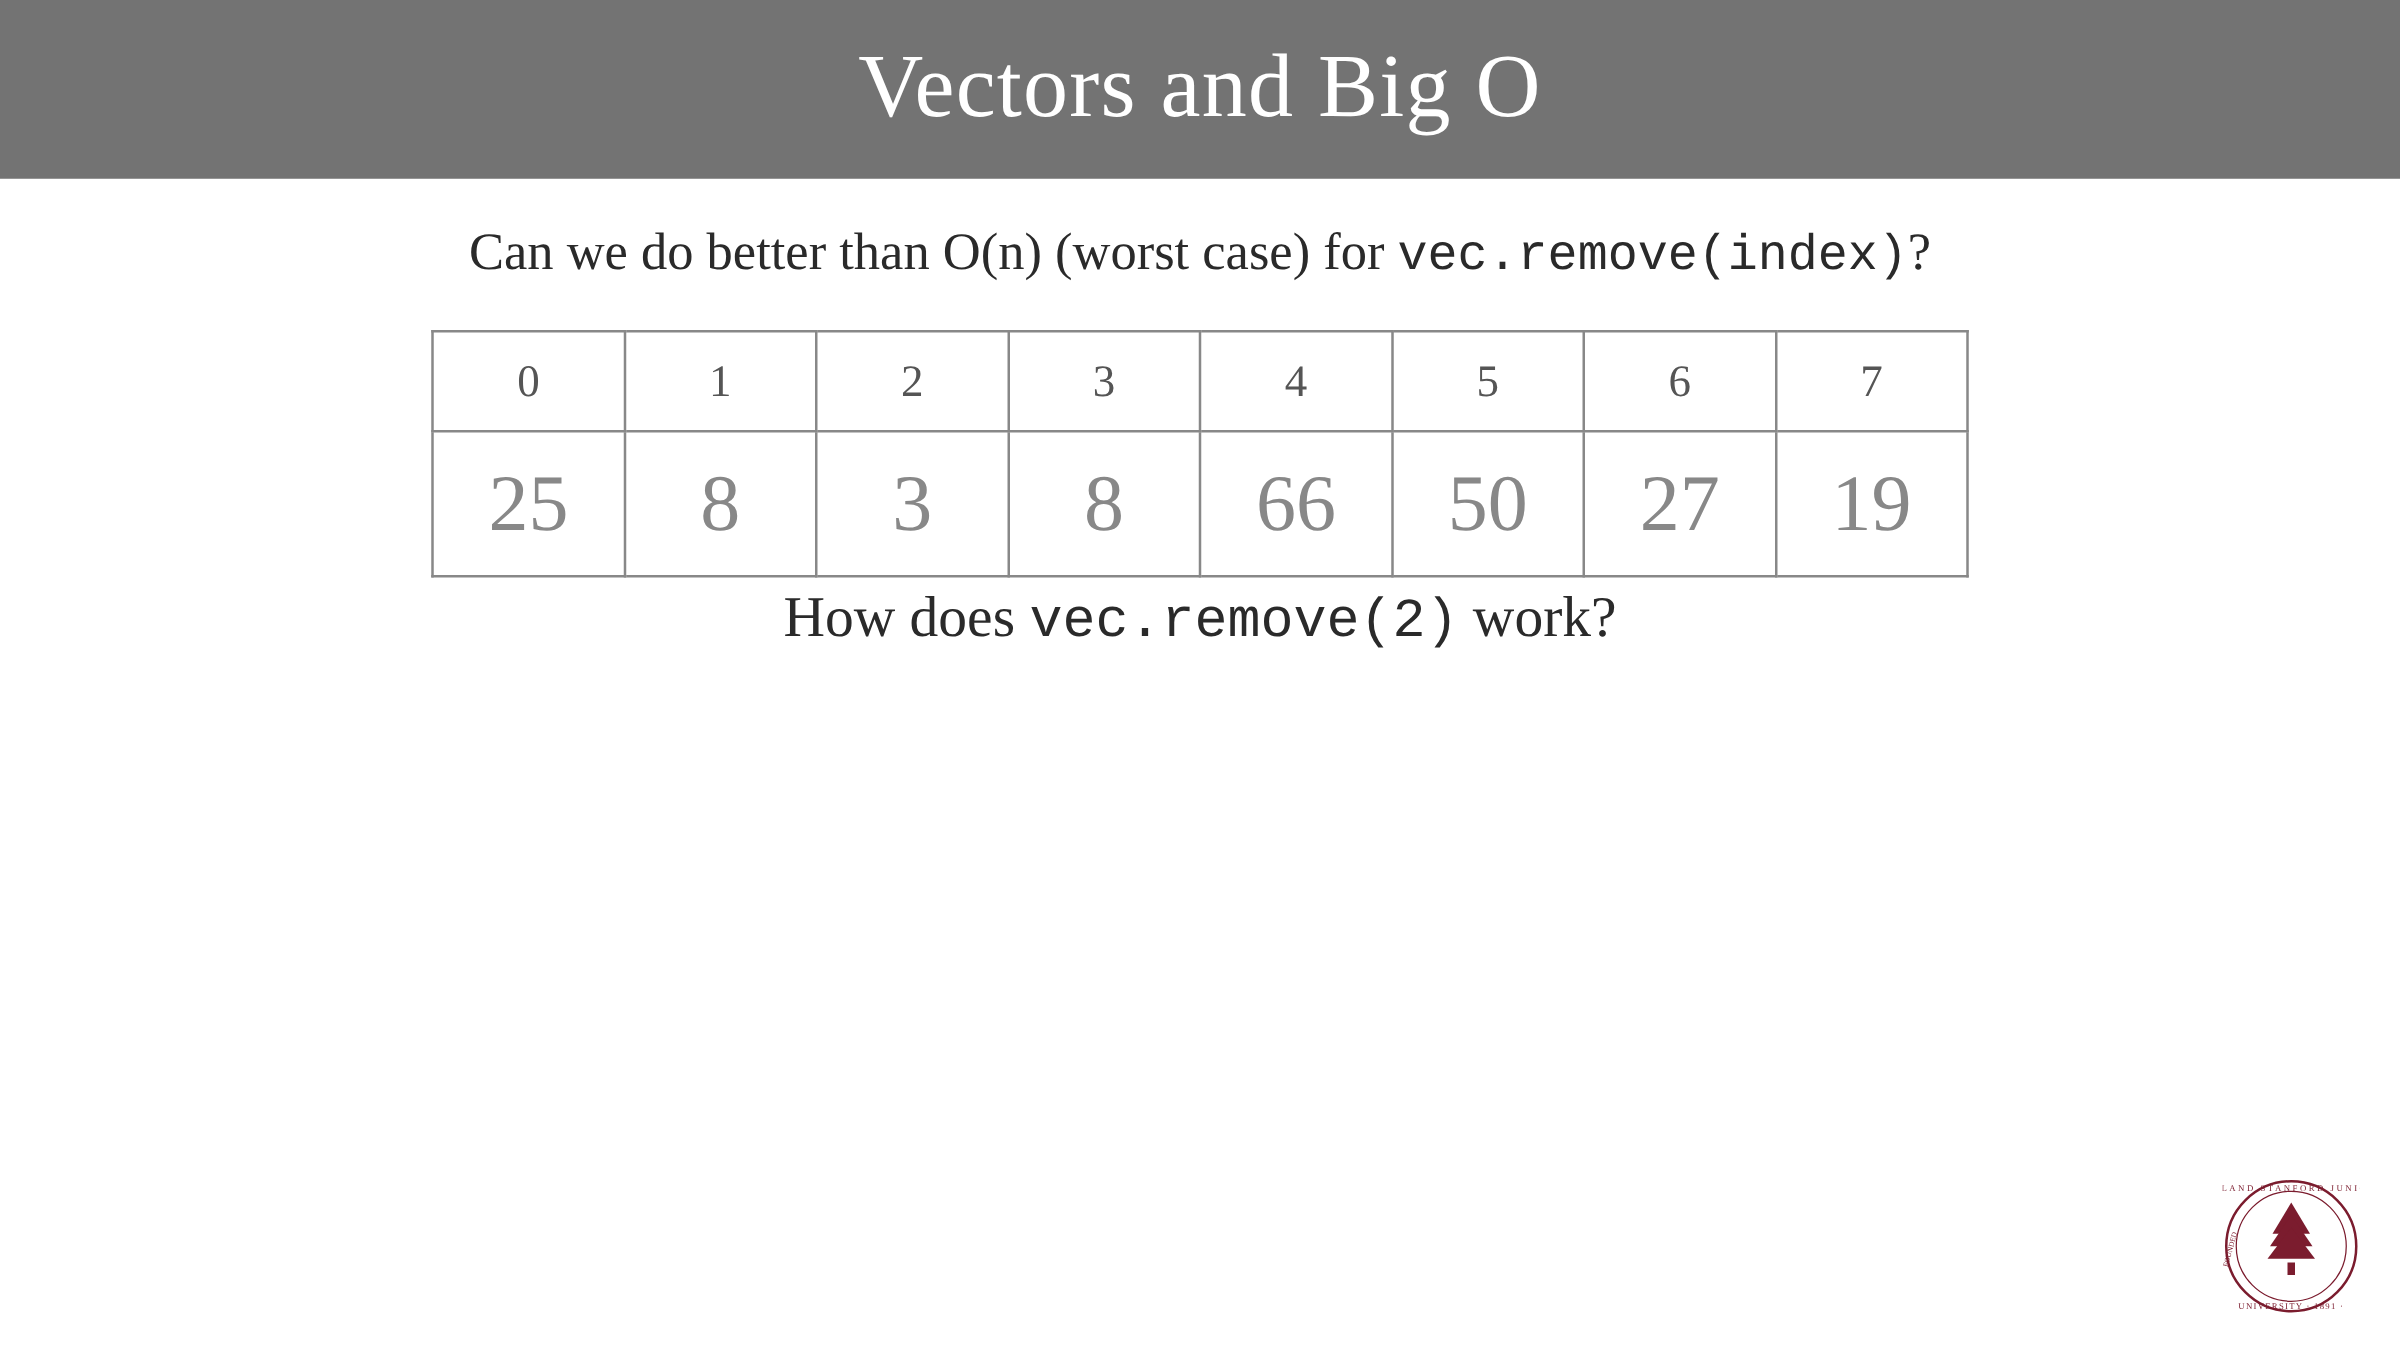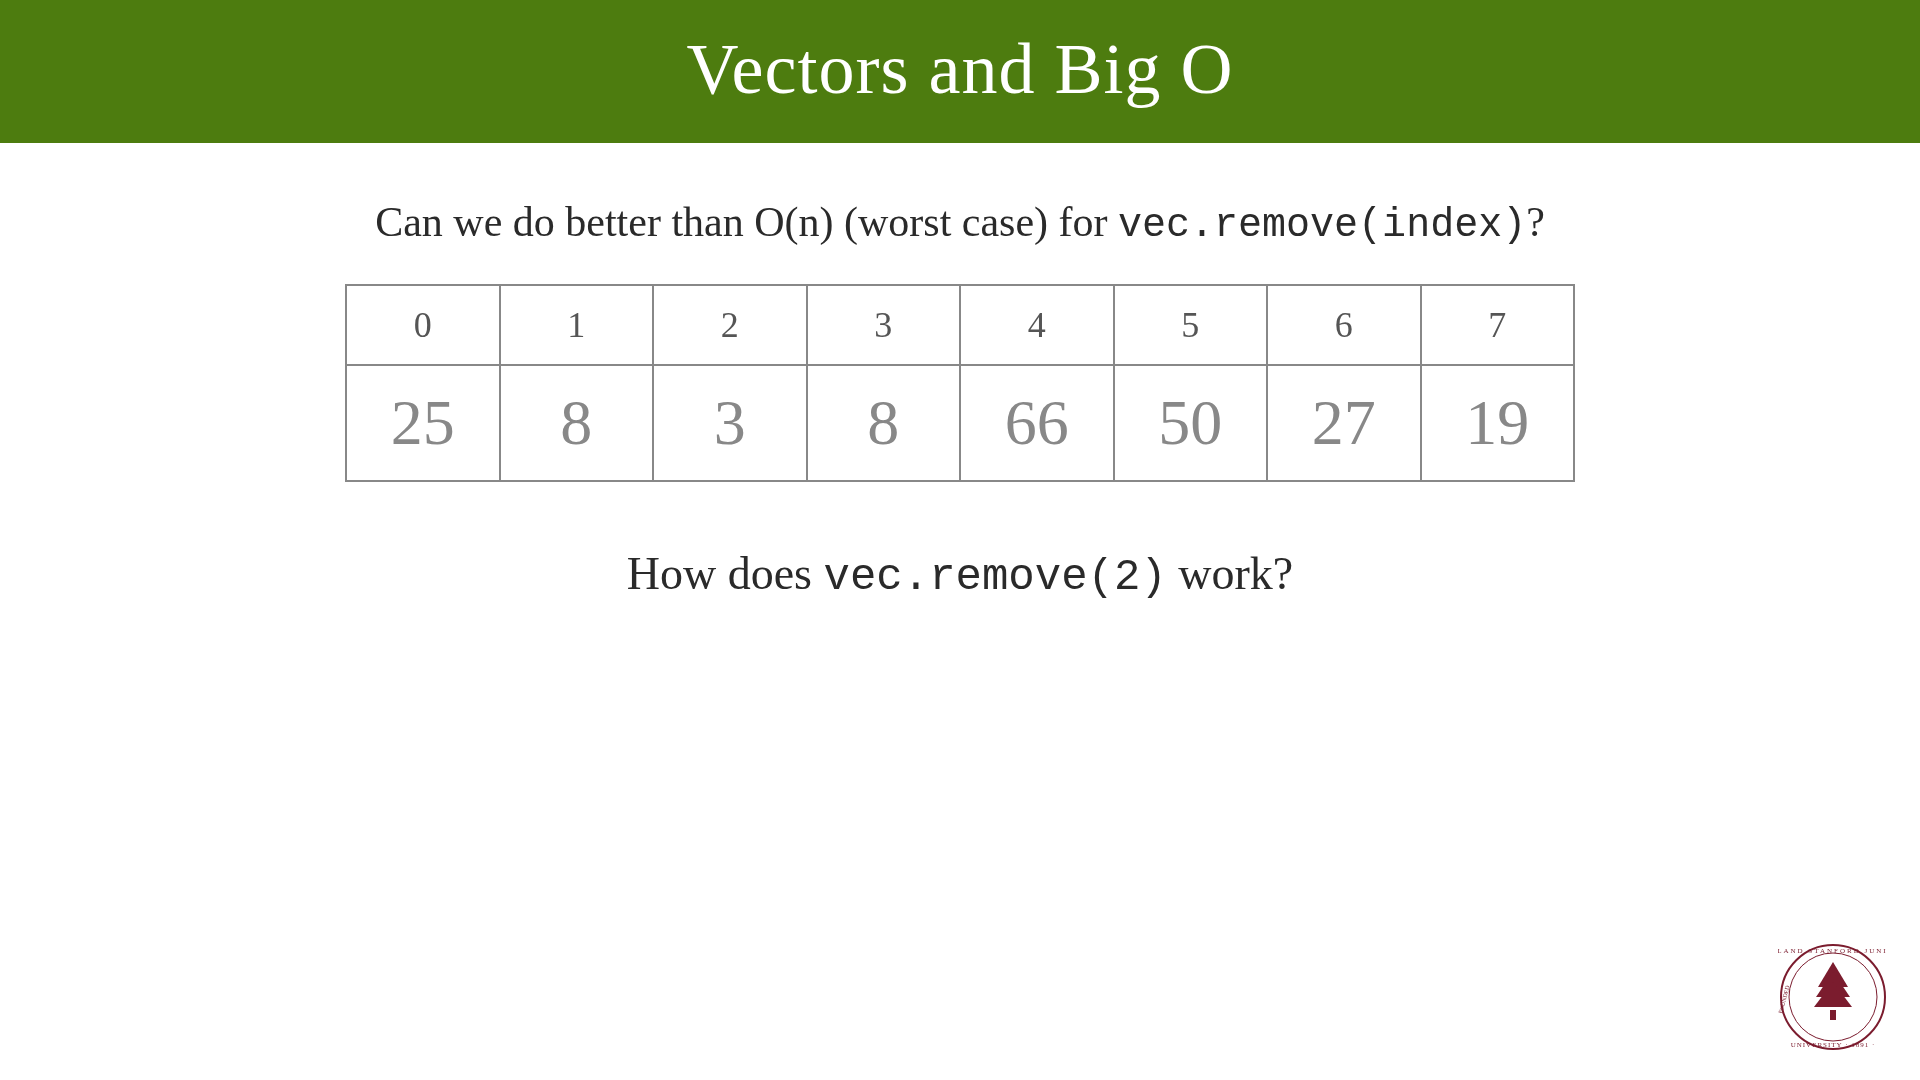--- a/index.html
+++ b/index.html
@@ -9,36 +9,36 @@
       height: 1080px;
       background: #ffffff;
       font-family: 'Georgia', serif;
       overflow: hidden;
       position: relative;
     }
 
     
     #header {
       width: 100%;
-      background: #4d7c0f;
+      background: #737373;
       padding: 28px 0 32px 0;
       text-align: center;
       font-family: Liberation Serif, serif;
     }
 
     #header h1 {
       color: #ffffff;
       font-size: 72px;
       font-weight: 400;
       letter-spacing: 1px;
     }
 
     
     #main {
-      padding: 50px 60px 0 60px;
+      padding: 30px 60px 0 60px;
     }
 
     .question-line {
       font-size: 42px;
       color: #2a2a2a;
       margin-bottom: 30px;
       text-align: center;
       line-height: 1.4;
     }
 
@@ -85,21 +85,20 @@
       font-size: 64px;
       color: #888;
       padding: 20px 0;
       font-family: 'Georgia', serif;
     }
 
     .bottom-question {
       font-size: 46px;
       color: #2a2a2a;
       text-align: center;
-      margin-top: 60px;
       line-height: 1.4;
     }
 
     .bottom-question code {
       font-family: 'Courier New', Courier, monospace;
       font-size: 44px;
       color: #2a2a2a;
     }
 
     

